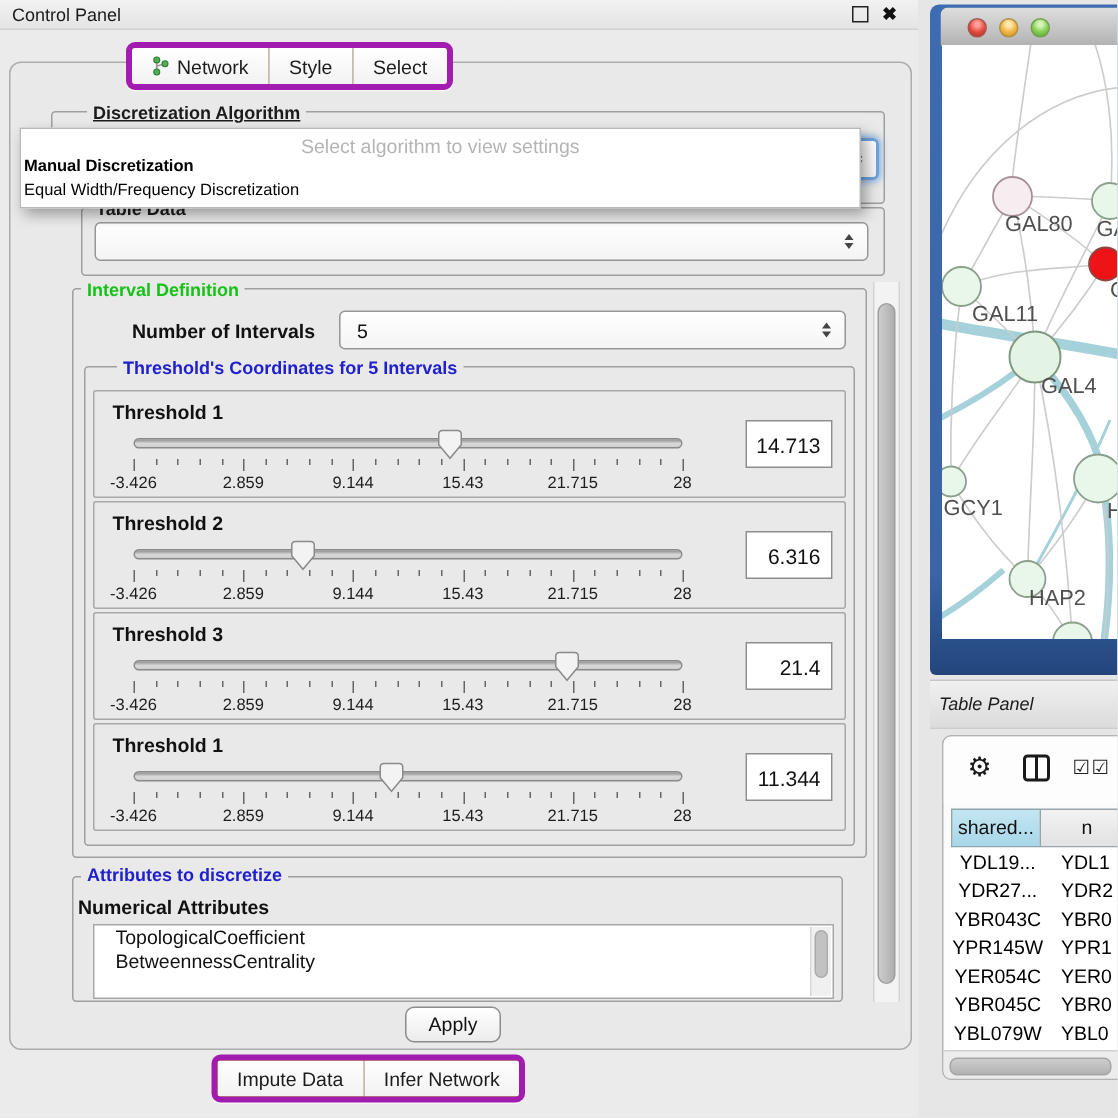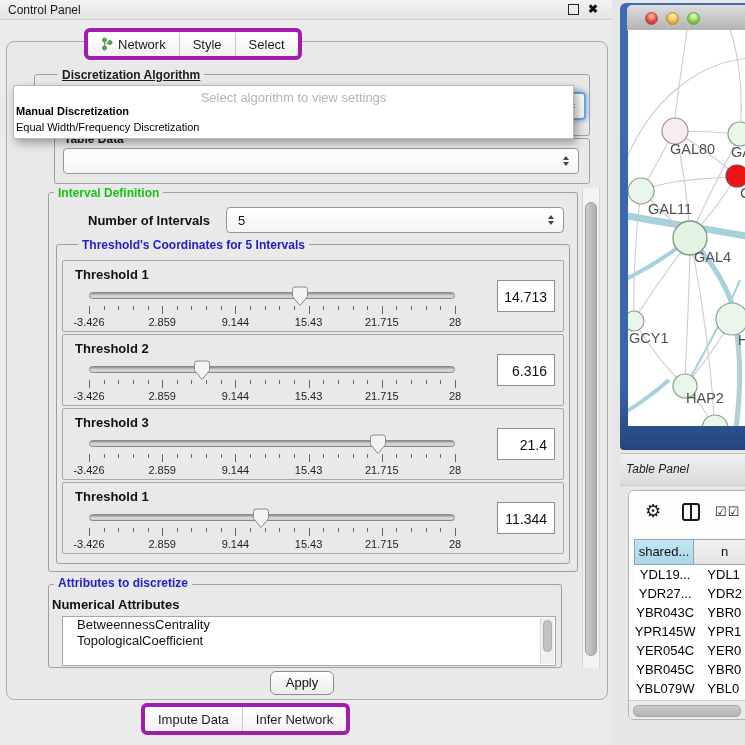--- a/index.html
+++ b/index.html
@@ -377,22 +377,22 @@
           <span style="left:100%">28</span>
         </div>
       </div>
       <div class="value-box">11.344</div>
     </div>
 
     <div class="groupbox" style="left:48px; top:584px; width:512px; height:82px;"></div>
     <div class="group-label gl-blue" style="left:54px; top:576px;">Attributes to discretize</div>
     <div class="bold" style="position:absolute; left:52px; top:597px; font-size:13px; color:#111;">Numerical Attributes</div>
     <div id="attr-list">
+      <div class="attr-item">TopologicalCoefficient</div>
       <div class="attr-item">BetweennessCentrality</div>
-      <div class="attr-item">TopologicalCoefficient</div>
       <div id="attr-vscroll">
         <div class="thumb"></div>
       </div>
     </div>
 
     <div id="apply-btn">Apply</div>
 
     <div class="seg" id="bottom-tabs">
       <div class="seg-item">
           <span>Impute Data</span>

